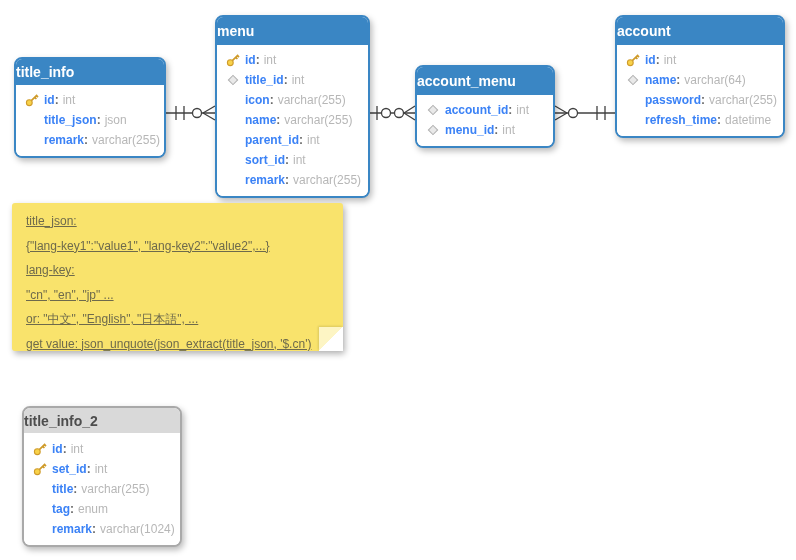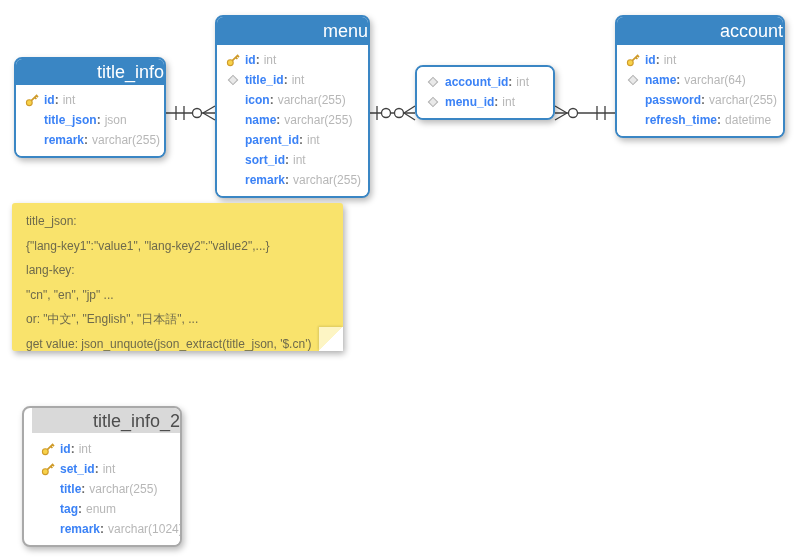--- a/index.html
+++ b/index.html
@@ -24,23 +24,23 @@
     background: #ffffff;
     border-radius: 8px;
     box-shadow: 2px 3px 6px rgba(0,0,0,0.28);
     overflow: hidden;
   }
   .er-table.blue { border: 2px solid #3a86c4; }
   .er-table.gray { border: 2px solid #a9a9a9; }
   .thead {
     height: 26px;
     line-height: 26px;
-    text-align: right;
-    font-size: 18px;
-    font-weight: normal;
+    text-align: left;
+    font-size: 14px;
+    font-weight: bold;
     cursor: default;
   }
   .er-table.blue .thead { background: #3a86c4; color: #ffffff; }
   .er-table.gray .thead { background: #d9d9d9; color: #4d4d4d; border-bottom: 1px solid #ffffff; }
   .tbody { padding: 5px 0 6px; background: #ffffff; }
   .frow {
     display: flex;
     align-items: center;
     height: 20px;
     padding: 0 8px 0 9px;
@@ -65,21 +65,21 @@
     left: 12px; top: 203px;
     width: 331px; height: 148px;
     z-index: 2;
     background: #f9e36c;
     border-radius: 3px;
     box-shadow: 2px 3px 6px rgba(0,0,0,0.3);
     padding: 11px 14px 8px;
     font-size: 12px;
     color: #6e6a4c;
   }
-  .note p { margin: 0 0 10.5px; line-height: 14px; white-space: nowrap; }
+  .note p { margin: 0 0 10.5px; line-height: 14px; white-space: nowrap; text-decoration: underline; }
   .note-fold {
     position: absolute;
     right: 0; bottom: 0;
     width: 24px; height: 24px;
     background: linear-gradient(135deg, #fdf5c4 0%, #fdf5c4 50%, #ffffff 50%, #ffffff 100%);
     box-shadow: -1px -1px 2px rgba(0,0,0,0.12);
   }
 </style>
 </head>
 <body>
@@ -186,20 +186,21 @@
       </div>
       <div class="frow">
         <span class="cell-icon empty"></span>
         <span class="fname">remark</span>
         <span class="ftype">varchar(255)</span>
       </div>
     </div>
   </div>
 
   <div class="er-table blue" style="left:415px; top:65px; width:140px;">
+    <div class="thead" style="height:28px; line-height:28px;">account_menu</div>
     <div class="tbody">
       <div class="frow">
         <span class="cell-icon">
             <svg width="12" height="12" viewBox="0 0 14 14">
               <rect x="3.2" y="3.2" width="7.6" height="7.6" transform="rotate(45 7 7)" fill="#e9e9e9" stroke="#b0b0b0" stroke-width="1.2"></rect>
             </svg>
           </span>
         <span class="fname">account_id</span>
         <span class="ftype">int</span>
       </div>
@@ -253,21 +254,21 @@
   <div class="note">
     <p>title_json:</p>
     <p>{"lang-key1":"value1", "lang-key2":"value2",...}</p>
     <p>lang-key:</p>
     <p>"cn", "en", "jp" ...</p>
     <p>or: "中文", "English", "日本語", ...</p>
     <p>get value: json_unquote(json_extract(title_json, '$.cn')</p>
     <div class="note-fold"></div>
   </div>
 
-  <div class="er-table gray" style="left:22px; top:406px; width:160px;padding-left:8px;">
+  <div class="er-table gray" style="left:22px; top:406px; width:160px;">
     <div class="thead">title_info_2</div>
     <div class="tbody">
       <div class="frow">
         <span class="cell-icon">
             <svg width="14" height="14" viewBox="0 0 14 14">
               <path d="M6.6 7.4 L12.2 1.8 M9.7 4.3 L11.4 6 M11.4 2.6 L13 4.2" stroke="#cf9b2a" stroke-width="1.7" fill="none"></path>
               <circle cx="4.3" cy="9.7" r="2.9" fill="#f8d24a" stroke="#cf9b2a" stroke-width="1.1"></circle>
             </svg>
           </span>
         <span class="fname">id</span>

